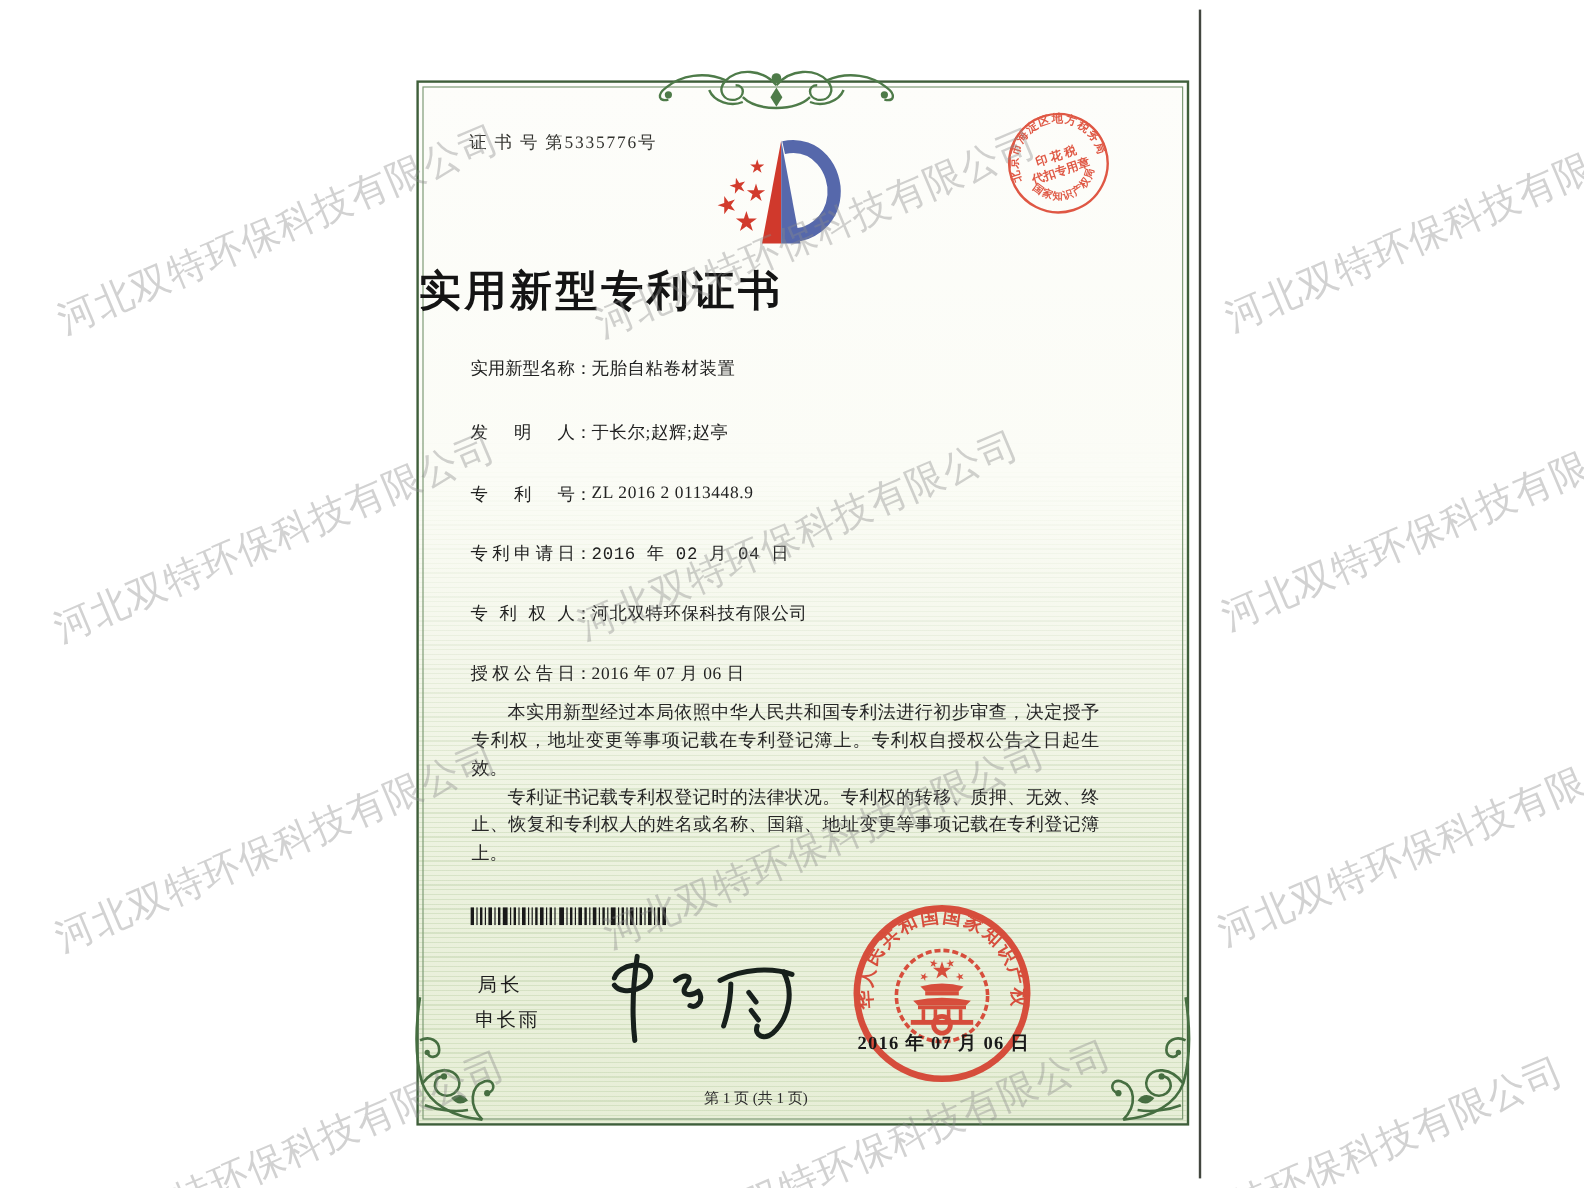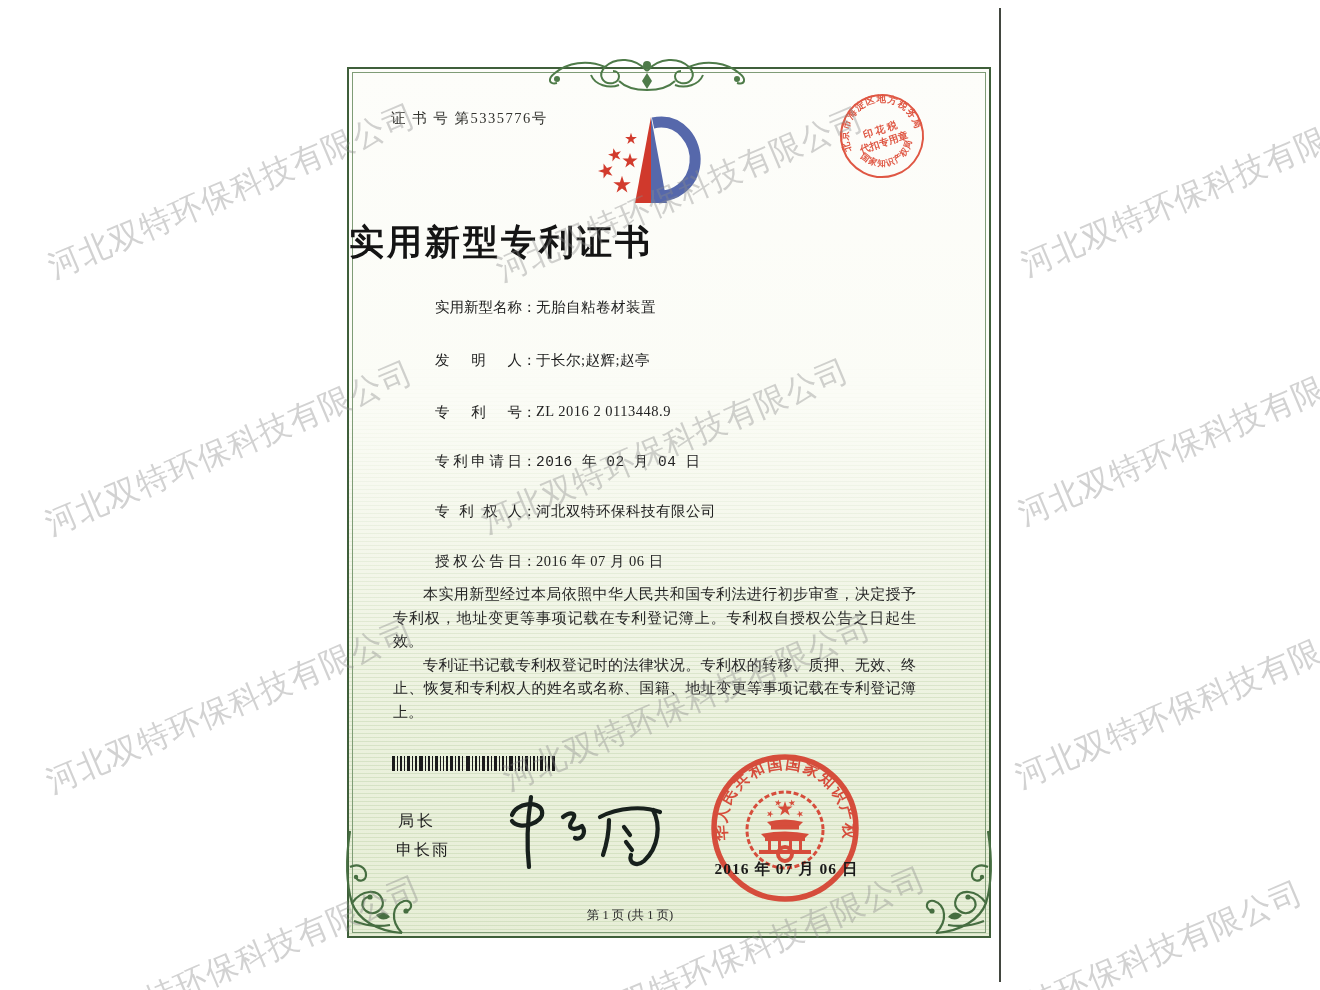--- a/index.html
+++ b/index.html
@@ -30,21 +30,21 @@
   .cert-no{position:absolute;left:42px;top:40px;font-size:14.5px;letter-spacing:1.5px;color:#33332f;}
   .logo{position:absolute;left:226px;top:40px;}
   .title{
     position:absolute;left:0;top:150px;width:100%;text-align:left;
     font-size:35px;font-weight:bold;letter-spacing:3px;color:#141414;
   }
 
   .tax-stamp{position:absolute;left:487px;top:21px;opacity:.92;}
 
   .field-row{position:absolute;left:43px;height:20px;font-size:14.5px;color:#222;white-space:nowrap;}
-  .field-row .flabel{display:inline-block;width:87px;text-align:justify;text-align-last:justify;vertical-align:top;margin-left:43px;}
+  .field-row .flabel{display:inline-block;width:87px;text-align:justify;text-align-last:justify;vertical-align:top;}
   .field-row .fcolon{display:inline-block;width:14px;vertical-align:top;}
   .field-row .fvalue{letter-spacing:.5px;vertical-align:top;}
   .fr0{top:229px;} .fr1{top:282px;} .fr2{top:334px;} .fr3{top:383px;font-family:Liberation Mono, monospace;} .fr4{top:433px;} .fr5{top:483px;}
 
   .body-text{
     position:absolute;left:44px;top:514px;width:523px;
     font-size:15px;line-height:23.5px;color:#262626;text-align:justify;
   }
   .body-text p{margin:0;text-indent:2em;}
 

